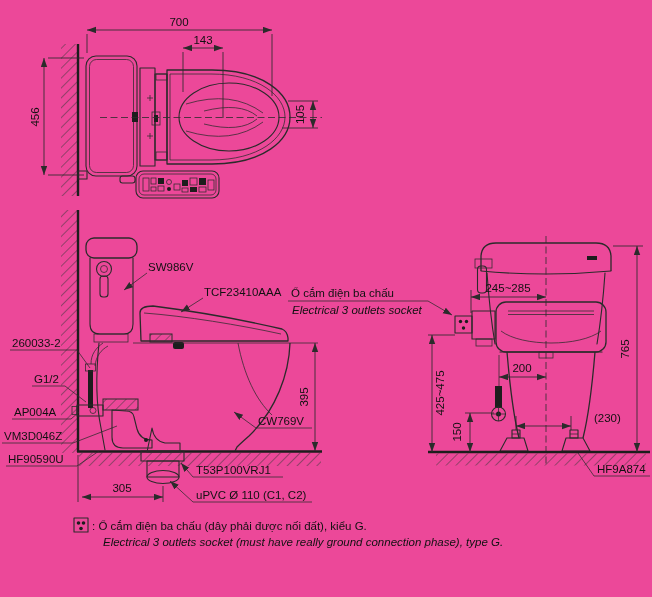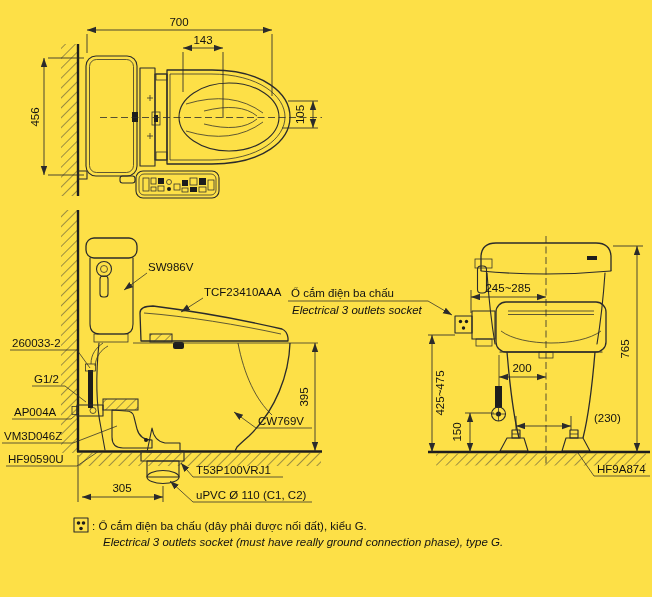--- a/index.html
+++ b/index.html
@@ -1,16 +1,16 @@
 <!DOCTYPE html>
 <html><head>
 <meta charset="utf-8">
 <style>
   html,body{margin:0;padding:0;background:#ffffff;}
-  .sheet{position:relative;width:652px;height:597px;background:#fde047;overflow:hidden;
+  .sheet{position:relative;width:652px;height:597px;background:#ec4899;overflow:hidden;
          font-family:"Liberation Sans","DejaVu Sans",sans-serif;}
   svg{display:block;}
   .ln{fill:none;stroke:#2b2b2b;stroke-width:1.1;stroke-linecap:round;stroke-linejoin:round;}
   .ln2{fill:none;stroke:#2b2b2b;stroke-width:1.3;stroke-linejoin:round;}
   .thin{fill:none;stroke:#2b2b2b;stroke-width:0.75;}
   .thick{fill:none;stroke:#1d1d1d;stroke-width:2.4;}
   .dim{fill:none;stroke:#2b2b2b;stroke-width:0.85;}
   .cl{fill:none;stroke:#2b2b2b;stroke-width:0.8;stroke-dasharray:7 3.5;}
   .fillb{fill:#1d1d1d;stroke:none;}
   text{font-family:"Liberation Sans","DejaVu Sans",sans-serif;font-size:11.5px;fill:#111;}

